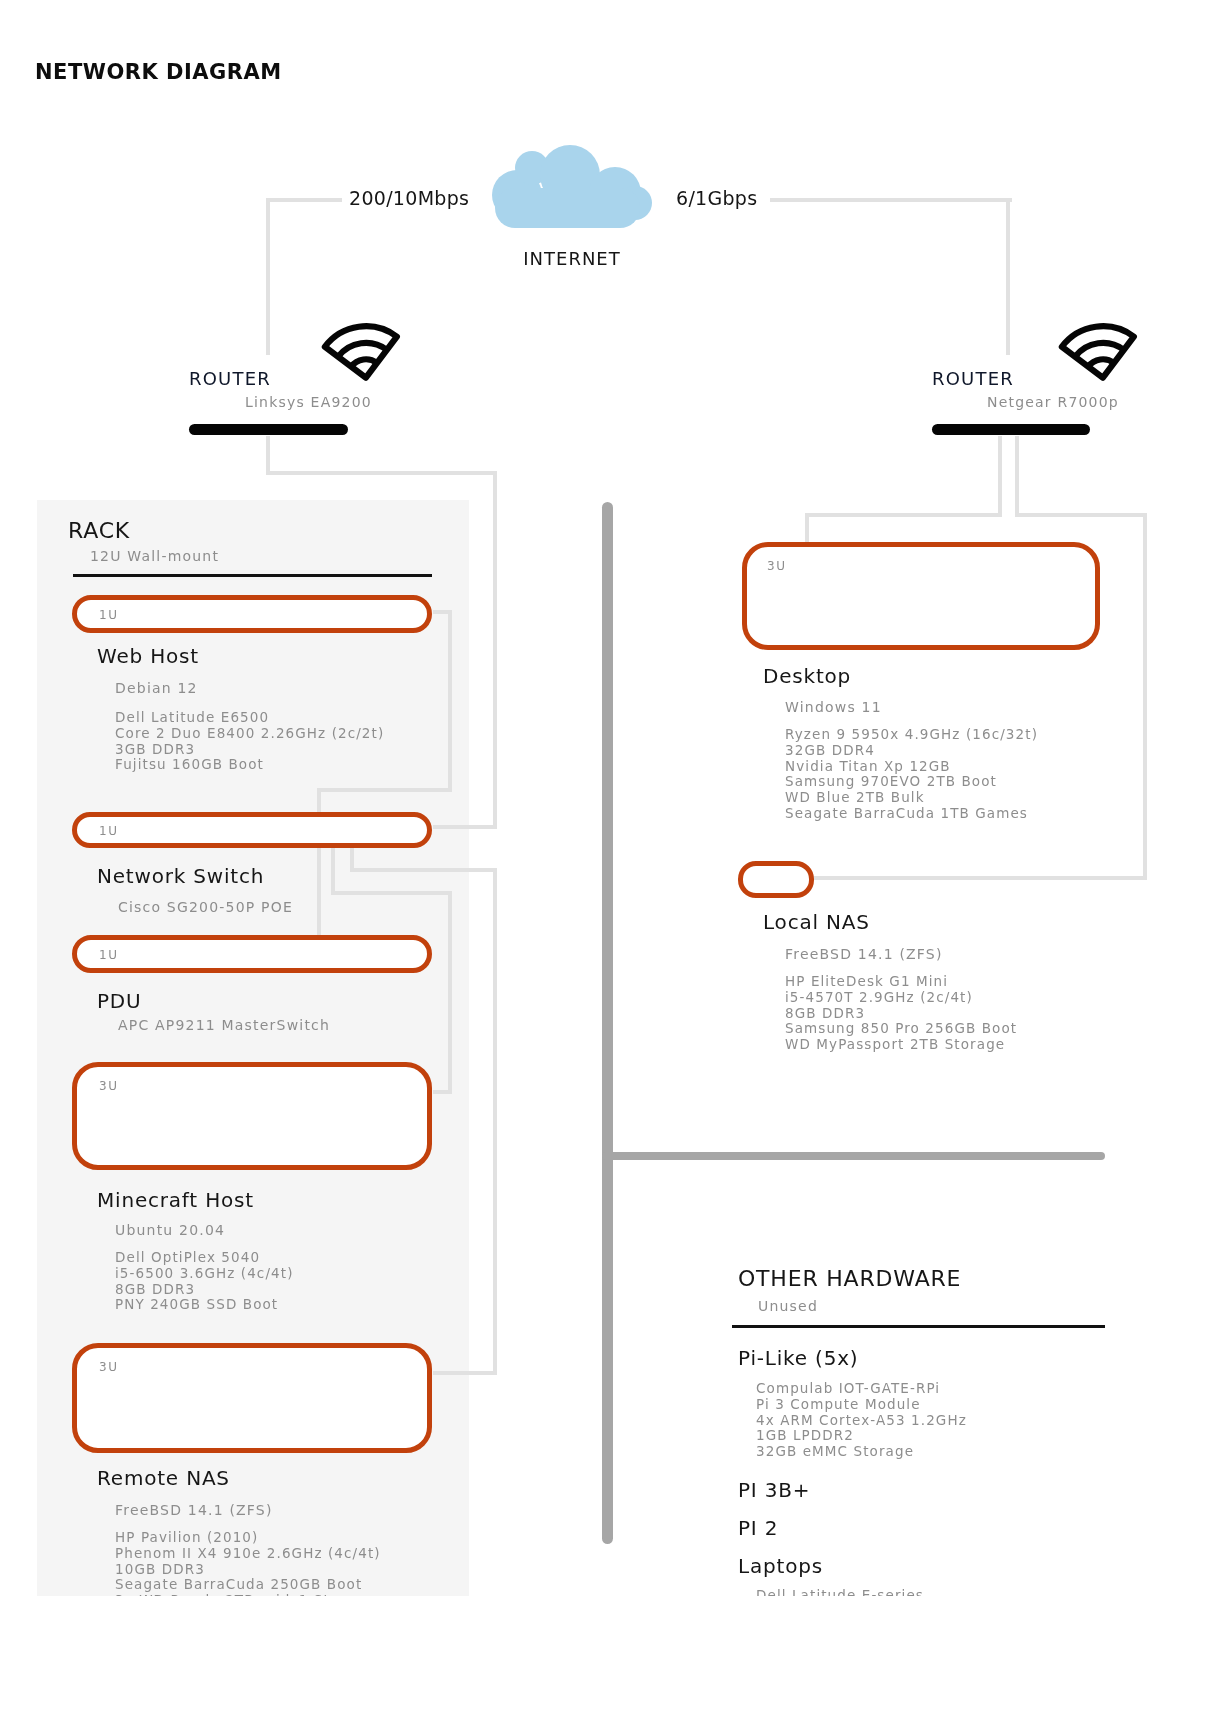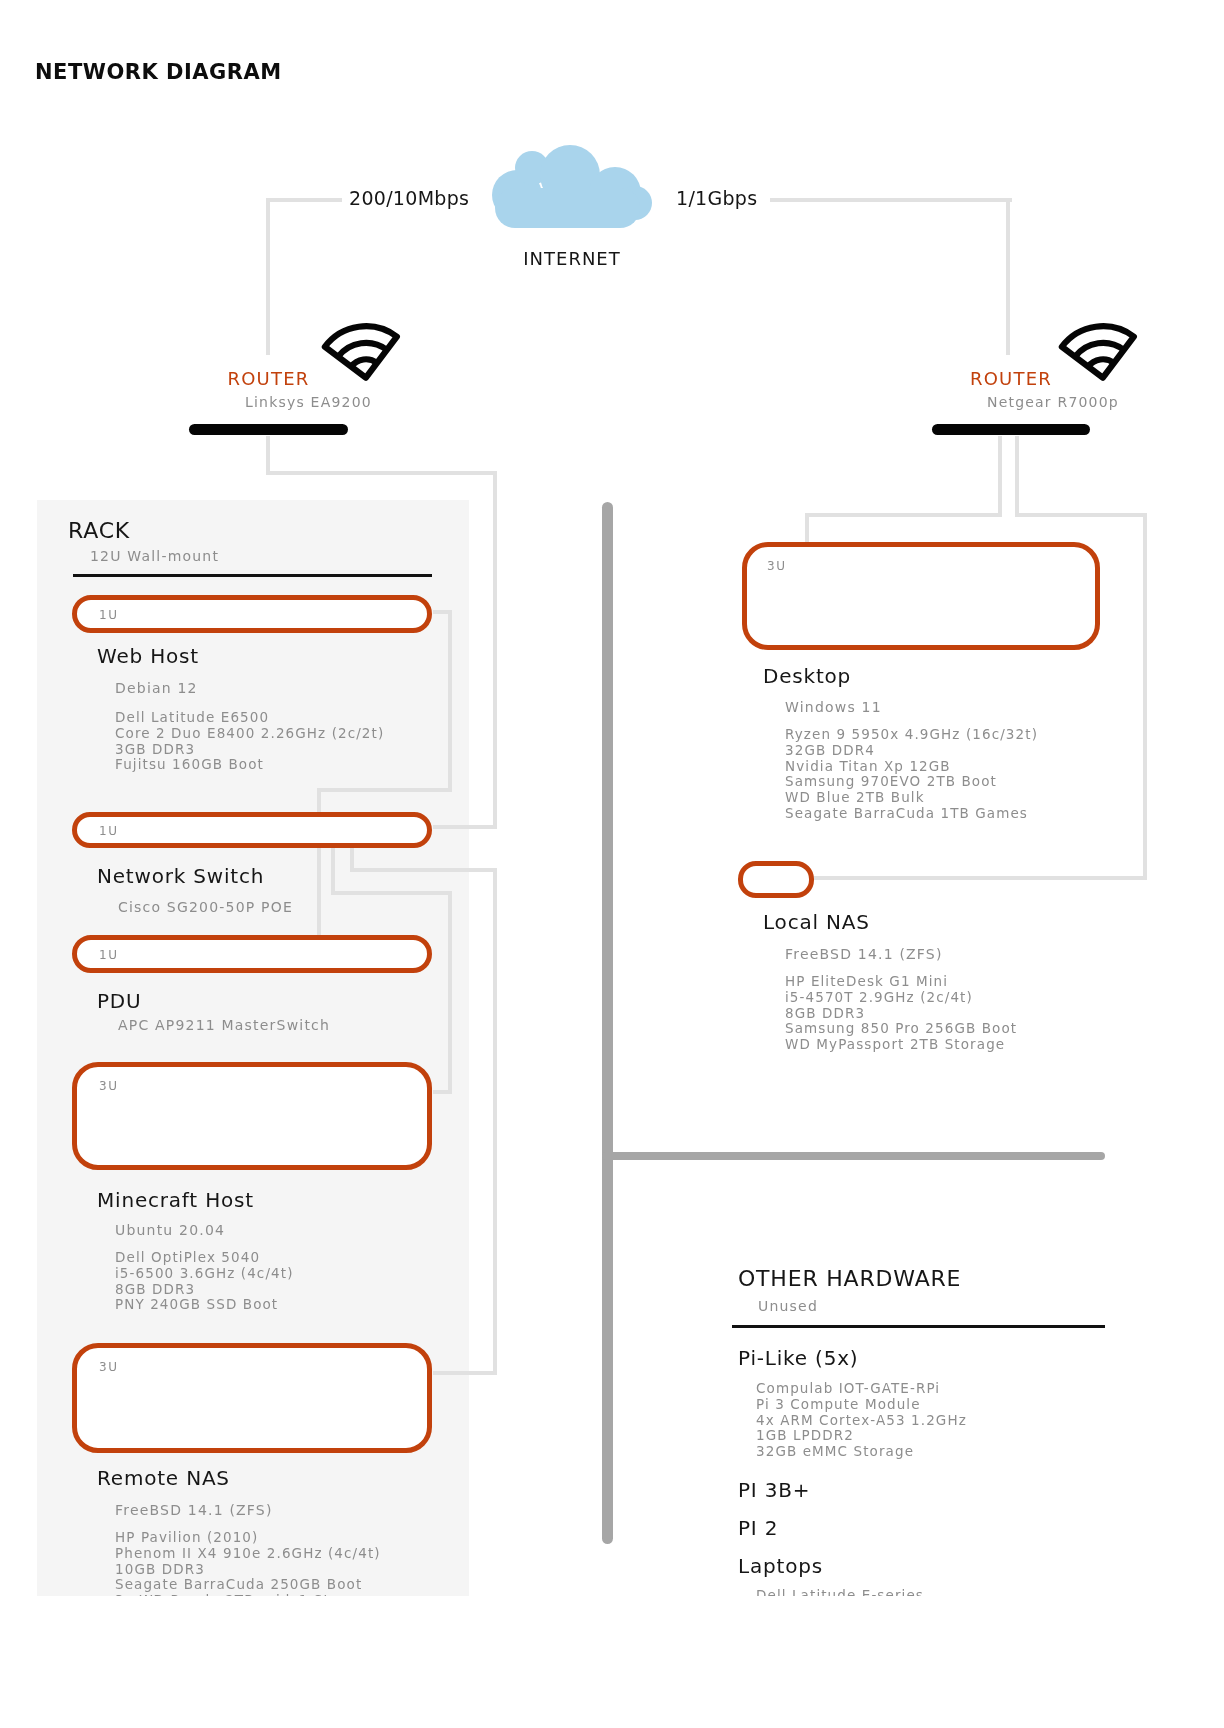--- a/index.html
+++ b/index.html
@@ -6,21 +6,21 @@
   #page{position:relative;width:1224px;height:1596px;background:#fff;
         font-family:"DejaVu Sans",sans-serif;color:#161616;overflow:hidden;border-radius:8px;}
   .abs{position:absolute;}
   .title{font-size:21px;font-weight:bold;letter-spacing:.5px;color:#0d0d0d;white-space:nowrap;}
   .section-title{font-size:22px;letter-spacing:.8px;color:#161616;white-space:nowrap;}
   .heading{font-size:20px;letter-spacing:.8px;color:#161616;white-space:nowrap;}
   .sub{font-size:14px;letter-spacing:1.2px;color:#8d8d8d;white-space:nowrap;}
   .specs{font-size:13.5px;letter-spacing:1.1px;color:#8d8d8d;line-height:15.8px;white-space:pre-line;}
   .speed{font-size:19px;letter-spacing:.3px;color:#161616;white-space:nowrap;}
   .net-label{font-size:18px;letter-spacing:1px;color:#161616;text-align:center;white-space:nowrap;}
-  .router-label{font-size:18px;letter-spacing:1.2px;color:#c2410c;text-align:center;white-space:nowrap;}
+  .router-label{font-size:18px;letter-spacing:1.2px;color:#0f172a;text-align:left;white-space:nowrap;}
   .bar{position:absolute;height:11px;background:#050505;border-radius:6px;}
   .conn{position:absolute;background:#e1e1e1;}
   .divider{position:absolute;background:#a6a6a6;}
   .box{position:absolute;background:#fff;border:5px solid #c2410c;box-sizing:border-box;}
   .ulabel{position:absolute;font-size:12px;letter-spacing:1.5px;color:#8d8d8d;}
   .rule{position:absolute;background:#111;height:3px;}
   .panel{position:absolute;background:#f5f5f5;}
 </style>
 </head>
 <body>
@@ -74,21 +74,21 @@
       <circle cx="37" cy="62" r="25"></circle>
       <circle cx="52" cy="35" r="17"></circle>
       <circle cx="90" cy="42" r="30"></circle>
       <circle cx="135" cy="60" r="26"></circle>
       <circle cx="155" cy="70" r="17"></circle>
       <rect x="15" y="55" width="145" height="40" rx="20"></rect>
     </g>
   </svg>
   <div class="abs net-label" style="left:492px;top:221px;width:160px;margin-top:27px;">INTERNET</div>
   <div class="abs speed" style="left:349px;top:187px;">200/10Mbps</div>
-  <div class="abs speed" style="left:676px;top:187px;">1/1Gbps</div>
+  <div class="abs speed" style="left:676px;top:187px;">6/1Gbps</div>
 
   <svg class="abs" style="left:303px;top:306px;" width="116" height="76" viewBox="0 0 110 74">
     <g transform="rotate(-8 57 50)" fill="none" stroke="#050505" stroke-width="6" stroke-linejoin="round">
       <path d="M57,70 L21.6,34.6 A50,50 0 0 1 92.4,34.6 Z"></path>
       <path d="M33,46 A34,34 0 0 1 81,46"></path>
       <path d="M44.3,57.3 A18,18 0 0 1 69.7,57.3"></path>
     </g>
   </svg>
   <div class="abs router-label" style="left:189px;top:368px;width:159px;">ROUTER</div>
   <div class="abs sub" style="left:245px;top:394px;">Linksys EA9200</div>

